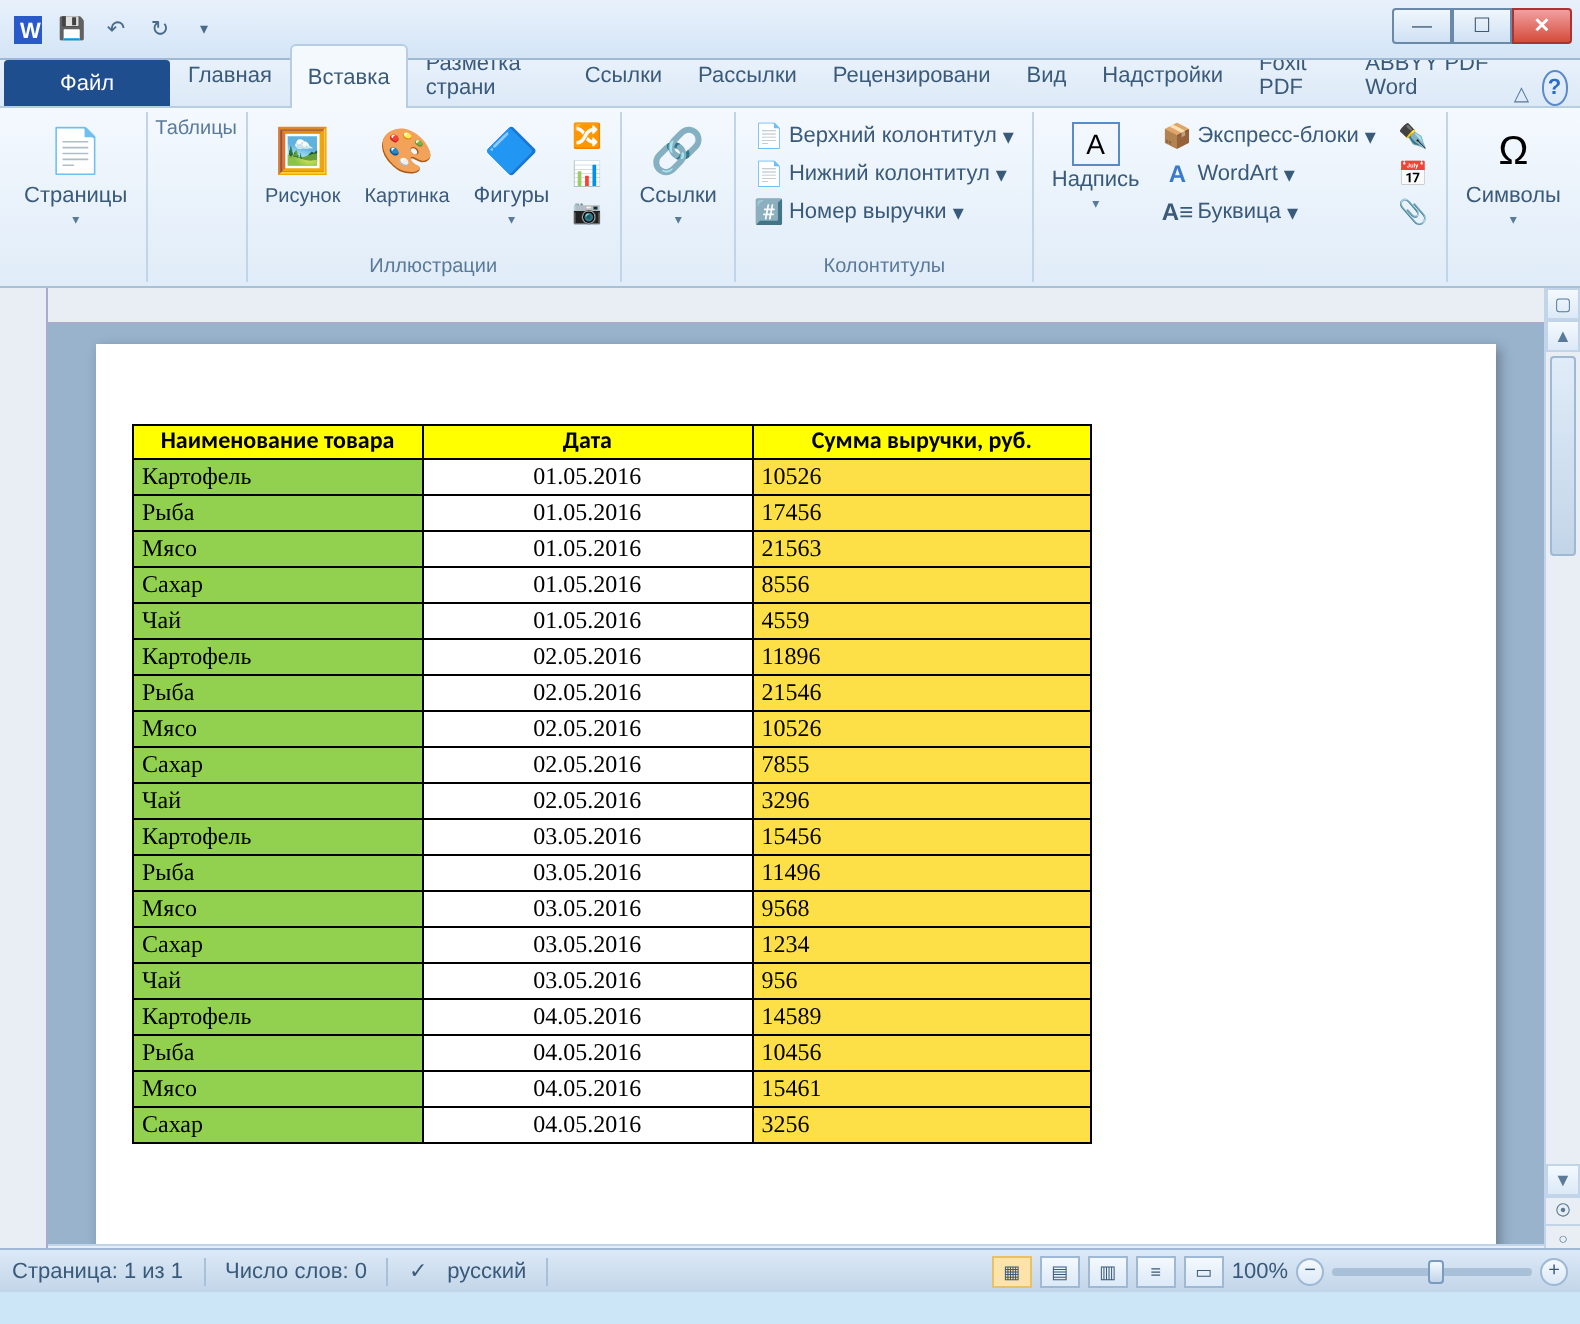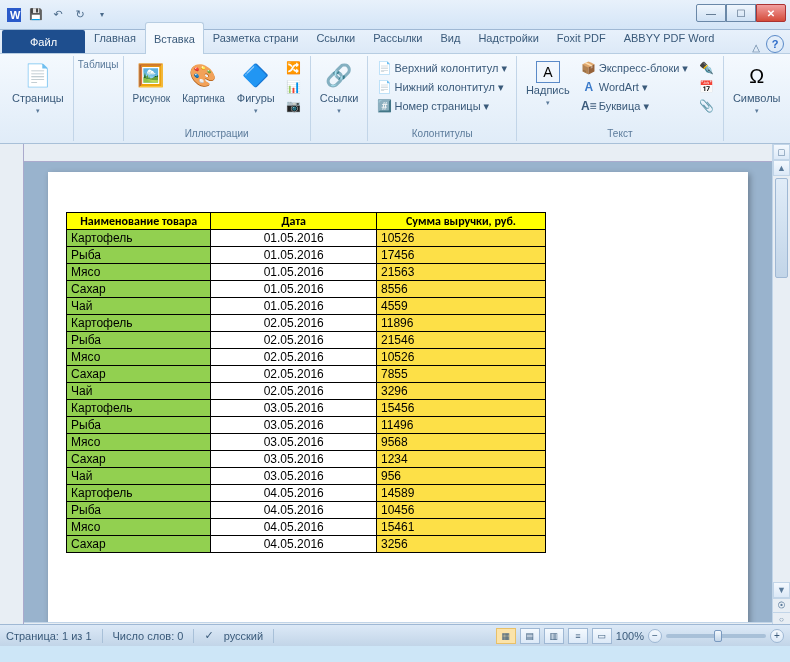--- a/index.html
+++ b/index.html
@@ -44,21 +44,21 @@
 .scroll-v .track{flex:1;position:relative}
 .scroll-v .thumb{position:absolute;top:2px;left:2px;right:2px;height:100px;background:linear-gradient(#e0ecf8,#c2d5e8);border:1px solid #9fb8d4;border-radius:2px}
 .scroll-v .nav{height:14px;display:flex;align-items:center;justify-content:center;color:#5a7a9a;font-size:8px;border-top:1px solid #c2d5e8}
 .scroll-h-area{position:absolute;bottom:22px;left:24px;right:18px;height:18px;background:#e8eef4;border-top:1px solid #c2d5e8;display:flex;align-items:center}
 .scroll-h-area .arr{width:16px;height:16px;display:flex;align-items:center;justify-content:center;color:#5a7a9a;font-size:9px;border:1px solid #c2d5e8;background:linear-gradient(#f4f9fe,#dce9f7)}
 .scroll-h-area .track{flex:1;position:relative;height:16px}
 .scroll-h-area .thumb{position:absolute;top:1px;left:30%;width:100px;height:13px;background:linear-gradient(#e0ecf8,#c2d5e8);border:1px solid #9fb8d4;border-radius:2px}
 
 .data-table{border-collapse:collapse;width:480px}
 .data-table th{background:#ffff00;border:1px solid #000;padding:1px 4px;font-weight:bold;font-size:12px;font-family:Calibri,sans-serif;text-align:center}
-.data-table td{border:1px solid #000;padding:1px 4px;font-size:12px;font-family:Liberation Sans, sans-serif}
+.data-table td{border:1px solid #000;padding:1px 4px;font-size:12px;font-family:Liberation Serif, serif}
 .data-table td.name{background:#92d050;text-align:left;width:150px}
 .data-table td.date{text-align:center;width:175px;background:#fff}
 .data-table td.sum{text-align:left;width:180px;background:#fde047}
 
 .statusbar{position:absolute;bottom:16px;left:0;right:0;height:22px;background:linear-gradient(#dce9f7,#c2d5e8);border-top:1px solid #9fb8d4;display:flex;align-items:center;padding:0 6px;gap:10px;color:#3a5a7a;font-size:10px}
 .statusbar .sep{width:1px;height:14px;background:#a8c0d8}
 .status-right{margin-left:auto;display:flex;align-items:center;gap:4px}
 .viewbtn{width:20px;height:16px;border:1px solid #9fb8d4;background:linear-gradient(#f4f9fe,#dce9f7);display:flex;align-items:center;justify-content:center;font-size:9px}
 .viewbtn.active{background:#fbe3a9;border-color:#e8c068}
 .zoom-slider{width:100px;height:4px;background:#a8c0d8;position:relative;border-radius:2px}
@@ -89,20 +89,21 @@
   </div>
 </div>
 
 <div class="ribbon-tabs">
   <div class="file-tab">Файл</div>
   <div class="rtab">Главная</div>
   <div class="rtab active">Вставка</div>
   <div class="rtab">Разметка страни</div>
   <div class="rtab">Ссылки</div>
   <div class="rtab">Рассылки</div>
+  <div class="rtab">Рецензировани</div>
   <div class="rtab">Вид</div>
   <div class="rtab">Надстройки</div>
   <div class="rtab">Foxit PDF</div>
   <div class="rtab">ABBYY PDF Word</div>
   <div class="rtab-spacer"></div>
   <div class="minimize-ribbon">△</div>
   <div class="help-ico">?</div>
 </div>
 
 <div class="ribbon">
@@ -163,21 +164,21 @@
             <span>Верхний колонтитул</span> 
             <span class="dd">▾</span>
           </div>
         <div class="smallbtn">
             <span class="si">📄</span>
             <span>Нижний колонтитул</span> 
             <span class="dd">▾</span>
           </div>
         <div class="smallbtn">
             <span class="si">#️⃣</span>
-            <span>Номер страницы</span> 
+            <span>Номер выручки</span> 
             <span class="dd">▾</span>
           </div>
       </div>
     </div>
     <div class="rgroup-title">Колонтитулы</div>
   </div>
   <div class="rgroup">
     <div class="rgroup-body">
       <div class="bigbtn">
           <div class="ico" style="border:1px solid #5a8ac8;width:24px;height:22px;font-size:14px">A</div>
@@ -205,21 +206,20 @@
             <span class="si">✒️</span>
           </div>
         <div class="smallbtn">
             <span class="si">📅</span>
           </div>
         <div class="smallbtn">
             <span class="si">📎</span>
           </div>
       </div>
     </div>
-    <div class="rgroup-title">Текст</div>
   </div>
   <div class="rgroup" style="border-right:none">
     <div class="rgroup-body">
       <div class="bigbtn">
           <div class="ico" style="font-size:20px">Ω</div>
           <div class="lbl"><span>Символы</span><br><span class="dd">▾</span></div>
         </div>
     </div>
     <div class="rgroup-title">&nbsp;</div>
   </div>

